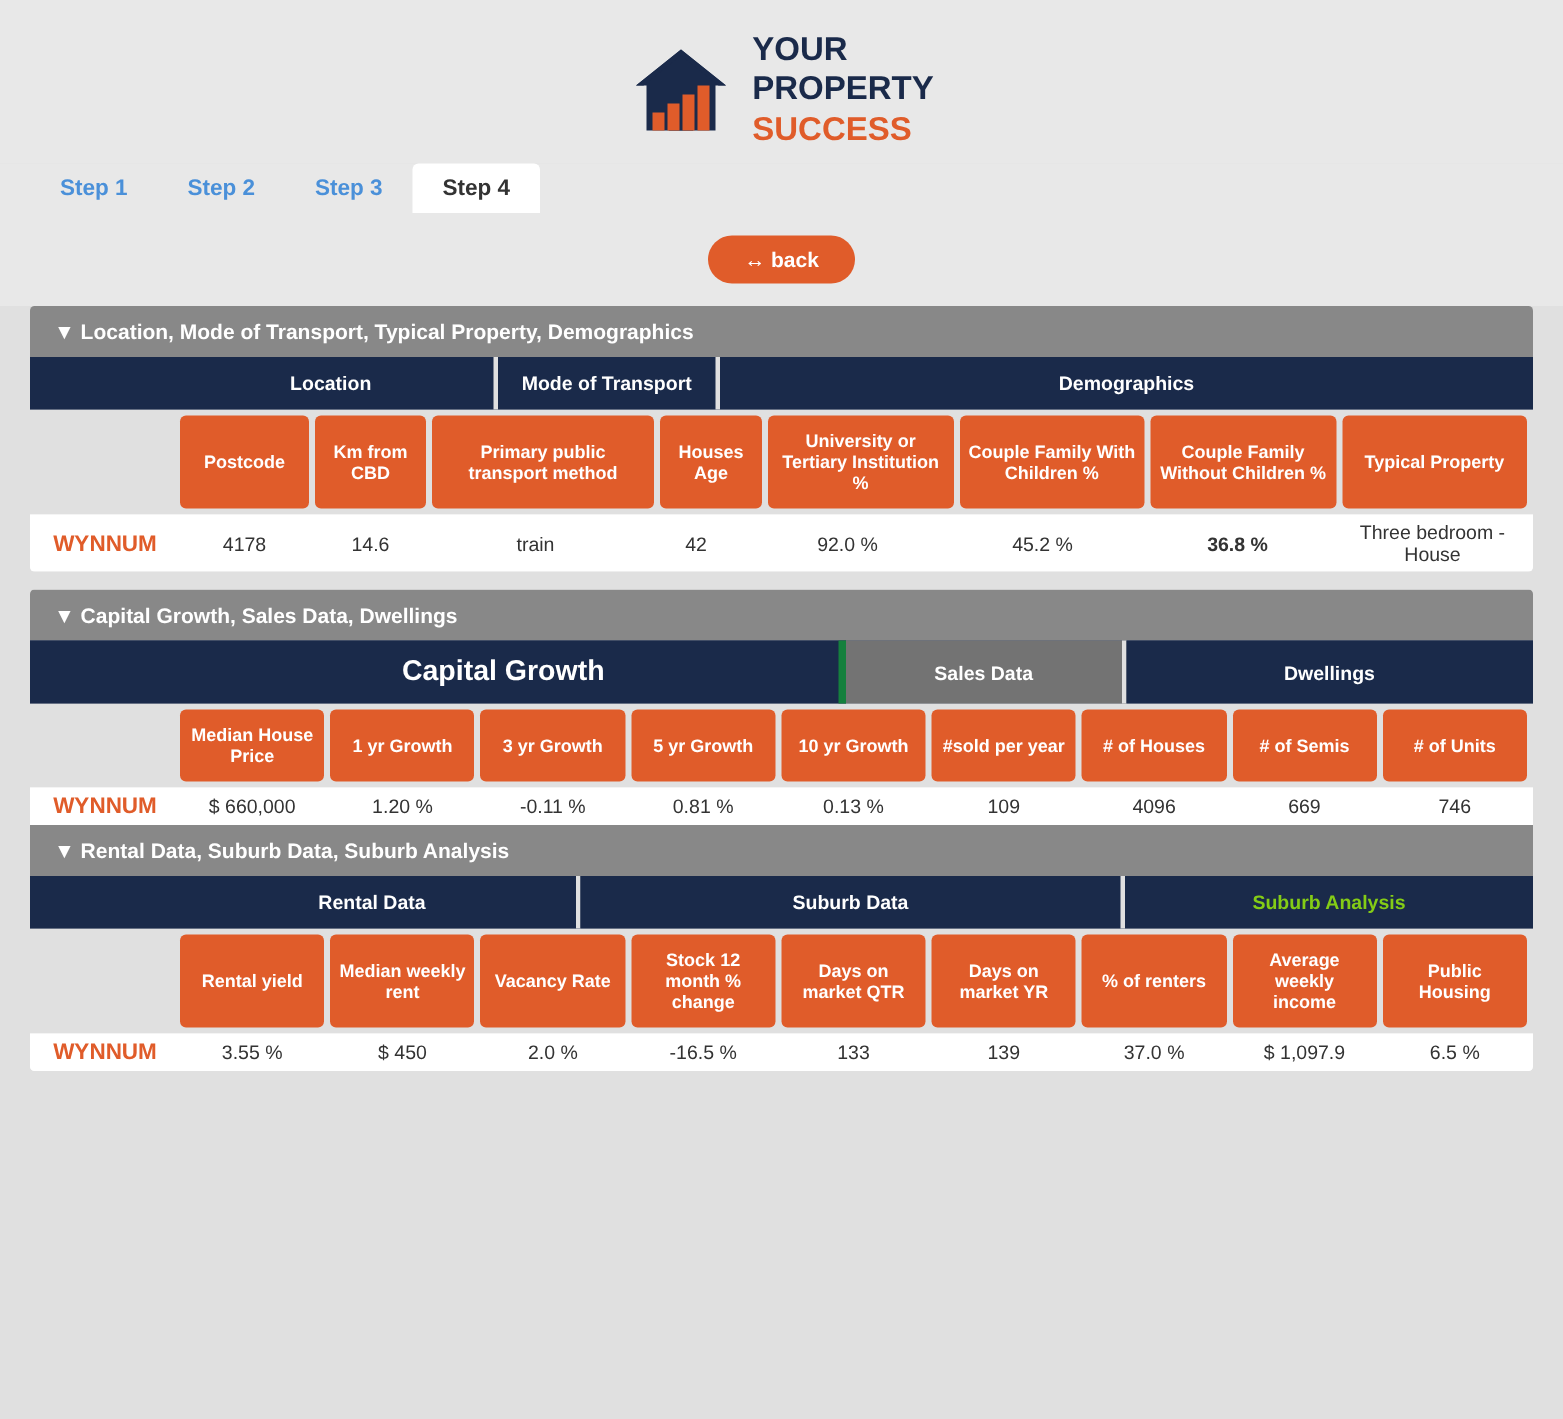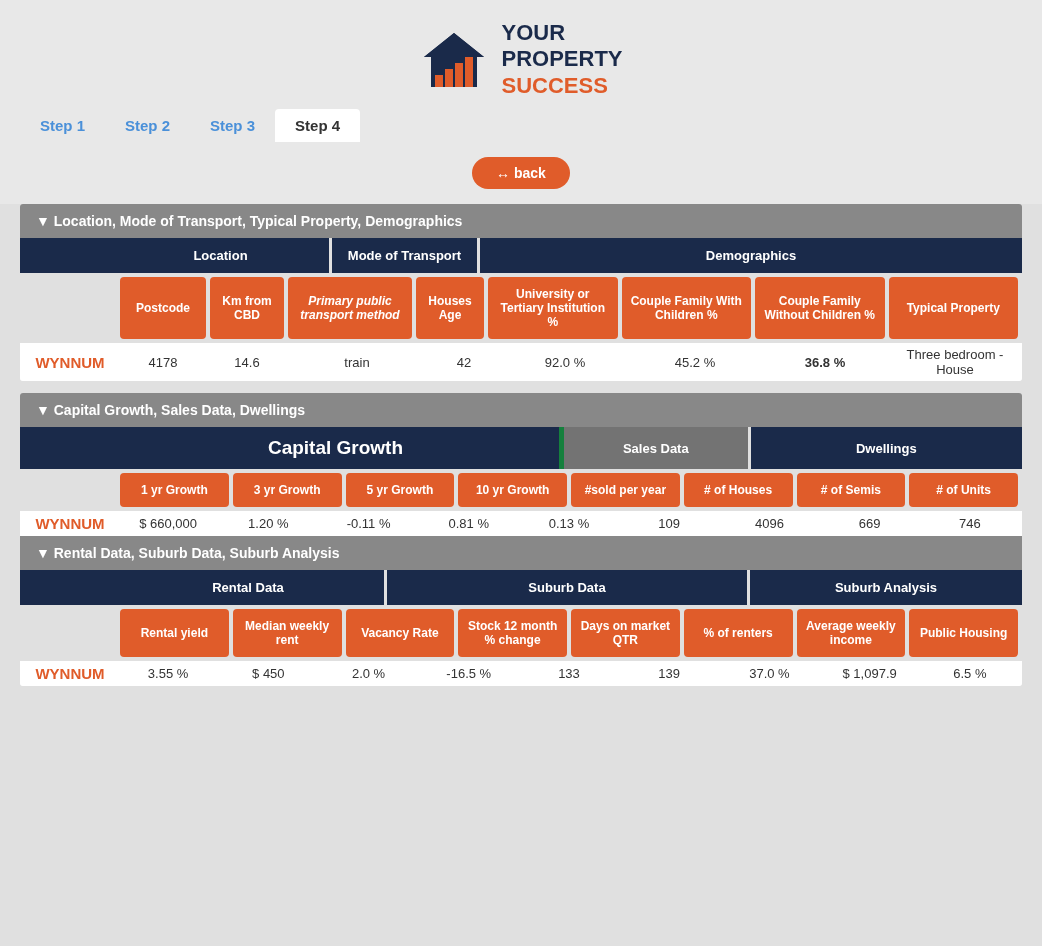--- a/index.html
+++ b/index.html
@@ -179,21 +179,21 @@
       color: white;
       font-weight: bold;
       font-size: 12px;
       text-align: center;
       padding: 10px 6px;
       border-radius: 4px;
       display: flex; align-items: center; justify-content: center;
     }
     .t1-oh-postcode { width: 86px; flex-shrink: 0; }
     .t1-oh-km { width: 74px; flex-shrink: 0; }
-    .t1-oh-transport { width: 124px; flex-shrink: 0; font-style: italic; }
+    .t1-oh-transport { width: 148px; flex-shrink: 0; }
     .t1-oh-age { width: 68px; flex-shrink: 0; }
     .t1-oh-uni { flex: 1; }
     .t1-oh-couple-ch { flex: 1; }
     .t1-oh-couple-no { flex: 1; }
     .t1-oh-typical { flex: 1; }
 
     
     .t1-data {
       display: flex;
       gap: 4px;
@@ -311,21 +311,21 @@
       font-weight: bold;
       font-size: 13px;
       text-align: center;
       padding: 10px 4px;
       border-right: 3px solid #e0e0e0;
       flex: 4;
       display: flex; align-items: center; justify-content: center;
     }
     .t3-h-analysis {
       background: #1a2a4a;
-      color: #ffffff;
+      color: #84cc16;
       font-weight: bold;
       font-size: 13px;
       text-align: center;
       padding: 6px 4px;
       flex: 3;
       display: flex; align-items: center; justify-content: center;
     }
 
     .t3-sub-headers {
       display: flex;
@@ -499,20 +499,23 @@
         <span>Sales Data</span>
       </div>
       <div class="t2-h-dwellings ch" style="border-right:none;">
         <span>Dwellings</span>
       </div>
     </div>
 
     <div class="t2-sub-headers">
       <div class="t2-spacer-sub"></div>
       <div class="t2-oh">
+        <span>Median House Price</span>
+      </div>
+      <div class="t2-oh">
         <span>1 yr Growth</span>
       </div>
       <div class="t2-oh">
         <span>3 yr Growth</span>
       </div>
       <div class="t2-oh">
         <span>5 yr Growth</span>
       </div>
       <div class="t2-oh">
         <span>10 yr Growth</span>
@@ -592,20 +595,23 @@
       <div class="t3-oh">
         <span>Vacancy Rate</span>
       </div>
       <div class="t3-oh">
         <span>Stock 12 month % change</span>
       </div>
       <div class="t3-oh">
         <span>Days on market QTR</span>
       </div>
       <div class="t3-oh">
+        <span>Days on market YR</span>
+      </div>
+      <div class="t3-oh">
         <span>% of renters</span>
       </div>
       <div class="t3-oh">
         <span>Average weekly income</span>
       </div>
       <div class="t3-oh">
         <span>Public Housing</span>
       </div>
     </div>
 

